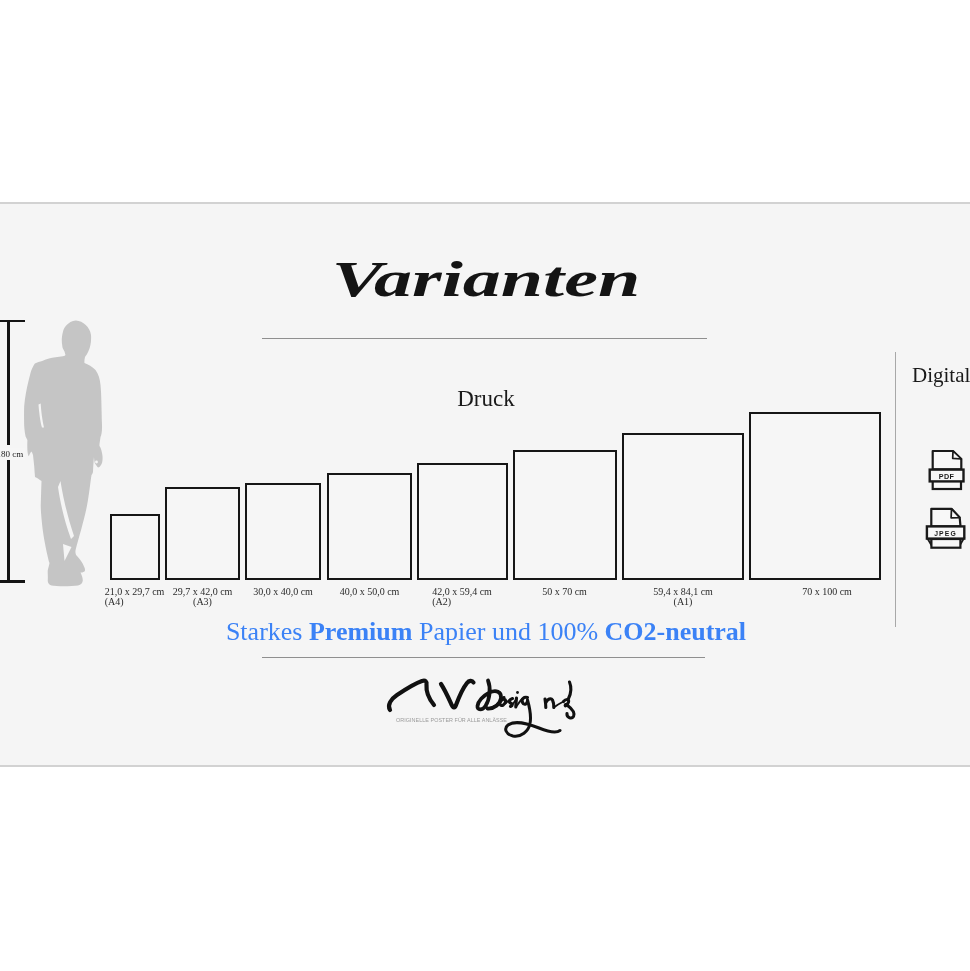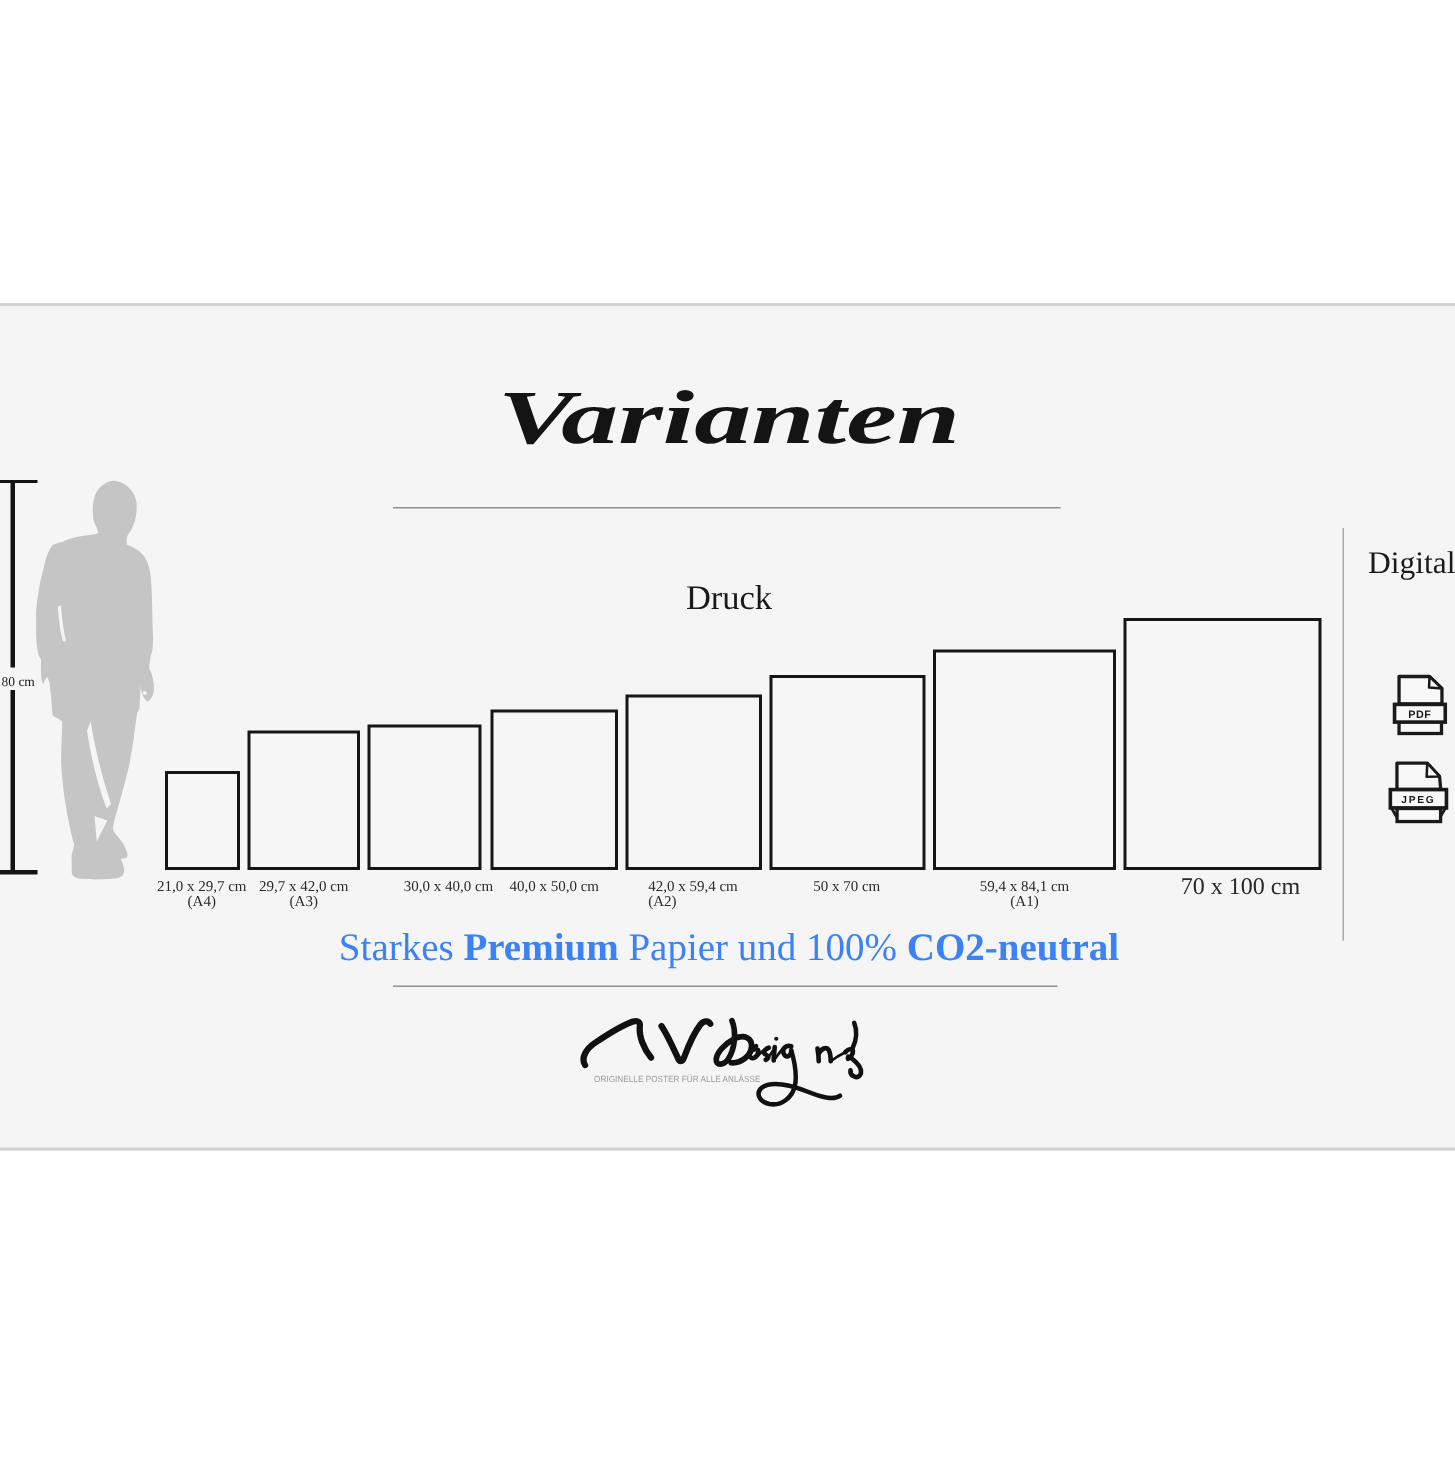--- a/index.html
+++ b/index.html
@@ -86,49 +86,49 @@
     C 38,7.5 43,3.5 48,3.5
     Z"></path>
   <path fill="#f5f5f5" d="M 10.5,87.5 C 11,95 12.3,105 14,110.5 L 16,110.5 C 14.3,103 13,93 12.7,86.5 Z"></path>
   <path fill="#f5f5f5" d="M 32.5,164 C 34,174 38,195 46,219 L 43,222 C 36,203 32,184 30,170 Z"></path>
   <path fill="#f5f5f5" d="M 35,227 L 43.5,230 L 36.5,244 Z"></path>
   <circle cx="68.5" cy="145" r="1.4" fill="#f5f5f5"></circle>
 </svg>
 
 <div class="abs" style="left:109.5px;top:514px;width:50px;height:66px;border:2px solid #161616;background:#f6f6f6;box-sizing:border-box;"></div>
 
-<div class="abs" style="left:134.5px;top:586.5px;transform:translateX(-50%);font-size:10px;line-height:10.5px;color:#2a2a2a;text-align:center;white-space:nowrap;">21,0 x 29,7 cm<br>(A4)</div>
+<div class="abs" style="left:134.5px;top:586.5px;transform:translateX(-50%);font-size:10px;line-height:10.5px;color:#2a2a2a;white-space:nowrap;">21,0 x 29,7 cm<br>(A4)</div>
 
 <div class="abs" style="left:164.5px;top:487px;width:75.5px;height:93px;border:2px solid #161616;background:#f6f6f6;box-sizing:border-box;"></div>
 
 <div class="abs" style="left:202.5px;top:586.5px;transform:translateX(-50%);font-size:10px;line-height:10.5px;color:#2a2a2a;text-align:center;white-space:nowrap;">29,7 x 42,0 cm<br>(A3)</div>
 
 <div class="abs" style="left:244.5px;top:483px;width:76.5px;height:97px;border:2px solid #161616;background:#f6f6f6;box-sizing:border-box;"></div>
 
-<div class="abs" style="left:299px;top:586.5px;transform:translateX(-50%);font-size:10px;line-height:10.5px;color:#2a2a2a;text-align:right;white-space:nowrap;">30,0 x 40,0 cm</div>
+<div class="abs" style="left:283px;top:586.5px;transform:translateX(-50%);font-size:10px;line-height:10.5px;color:#2a2a2a;text-align:right;white-space:nowrap;">30,0 x 40,0 cm</div>
 
 <div class="abs" style="left:327px;top:473px;width:85px;height:107px;border:2px solid #161616;background:#f6f6f6;box-sizing:border-box;"></div>
 
 <div class="abs" style="left:369.5px;top:586.5px;transform:translateX(-50%);font-size:10px;line-height:10.5px;color:#2a2a2a;text-align:left;white-space:nowrap;">40,0 x 50,0 cm</div>
 
 <div class="abs" style="left:416.5px;top:463px;width:91px;height:117px;border:2px solid #161616;background:#f6f6f6;box-sizing:border-box;"></div>
 
 <div class="abs" style="left:462px;top:586.5px;transform:translateX(-50%);font-size:10px;line-height:10.5px;color:#2a2a2a;white-space:nowrap;">42,0 x 59,4 cm<br>(A2)</div>
 
 <div class="abs" style="left:512.5px;top:450px;width:104.5px;height:130px;border:2px solid #161616;background:#f6f6f6;box-sizing:border-box;"></div>
 
 <div class="abs" style="left:564.5px;top:586.5px;transform:translateX(-50%);font-size:10px;line-height:10.5px;color:#2a2a2a;text-align:center;white-space:nowrap;">50 x 70 cm</div>
 
 <div class="abs" style="left:622px;top:433px;width:122px;height:147px;border:2px solid #161616;background:#f6f6f6;box-sizing:border-box;"></div>
 
 <div class="abs" style="left:683px;top:586.5px;transform:translateX(-50%);font-size:10px;line-height:10.5px;color:#2a2a2a;text-align:center;white-space:nowrap;">59,4 x 84,1 cm<br>(A1)</div>
 
 <div class="abs" style="left:749px;top:411.5px;width:132px;height:168.5px;border:2px solid #161616;background:#f6f6f6;box-sizing:border-box;"></div>
 
-<div class="abs" style="left:827px;top:586.5px;transform:translateX(-50%);font-size:16px;line-height:10.5px;color:#2a2a2a;text-align:left;white-space:nowrap;">70 x 100 cm</div>
+<div class="abs" style="left:827px;top:586.5px;transform:translateX(-50%);font-size:10px;line-height:10.5px;color:#2a2a2a;text-align:left;white-space:nowrap;">70 x 100 cm</div>
 
 <div class="abs" style="left:895px;top:352px;width:1px;height:275px;background:#a8a8a8;"></div>
 
 <div id="digital" class="abs" style="left:912px;top:365px;font-size:21px;color:#1a1a1a;line-height:21px;white-space:nowrap;">Digital</div>
 
 <svg class="abs" style="left:927px;top:449px;" width="40" height="43" viewBox="0 0 40 43">
   <path d="M5.7,2 L26,2 L34.3,10 L34.3,20.3 L5.7,20.3 Z" fill="#f8f8f8" stroke="#1a1a1a" stroke-width="2.2" stroke-linejoin="round"></path>
   <path d="M26,2 L25.7,9.4 L34.3,10 Z" fill="#f8f8f8" stroke="#1a1a1a" stroke-width="1.7" stroke-linejoin="round"></path>
   <rect x="5.7" y="31" width="28.3" height="9" fill="#f8f8f8" stroke="#1a1a1a" stroke-width="2.2"></rect>
   <rect x="2.7" y="20.6" width="33.8" height="11.8" fill="#f8f8f8" stroke="#1a1a1a" stroke-width="2.4"></rect>

